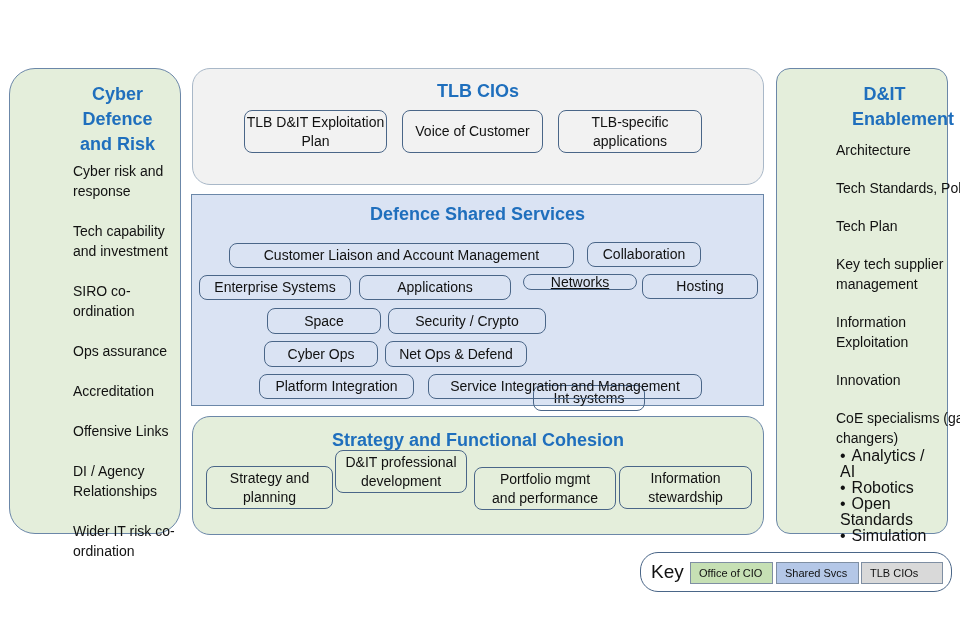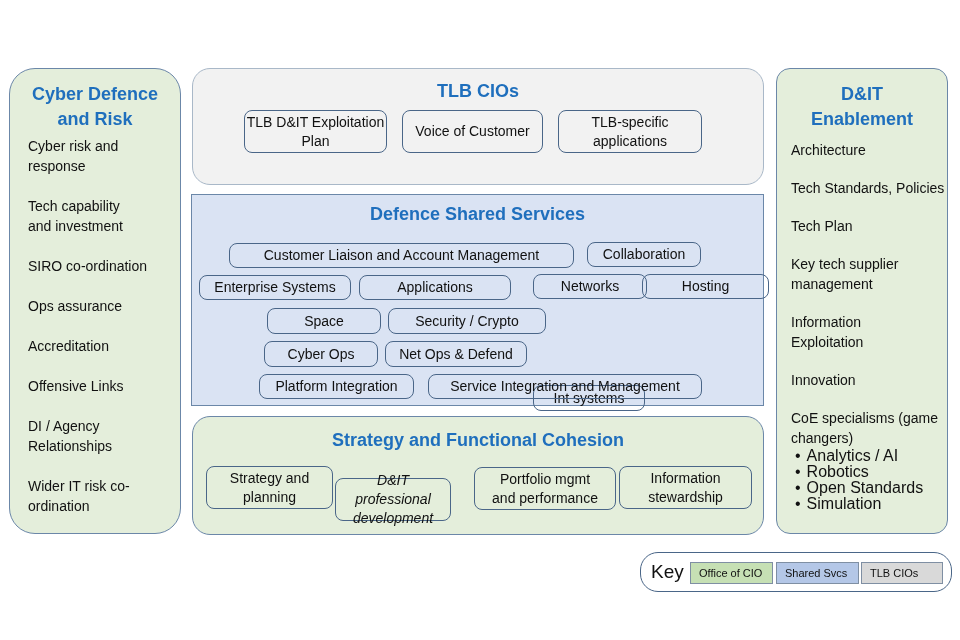--- a/index.html
+++ b/index.html
@@ -1,19 +1,19 @@
 <!DOCTYPE html>
 <html><head>
 <meta charset="utf-8">
 <style>
   html, body { margin:0; padding:0; }
   body { width:960px; height:640px; background:#ffffff; position:relative; overflow:hidden;
          font-family:"Liberation Sans", "DejaVu Sans", sans-serif; color:#111; }
   .panel { position:absolute; box-sizing:border-box; }
-  .green { background:#e4eedb; border:1.5px solid #6b87a8; }
+  .green { background:#e4eedb; border:1.5px solid #6b87a8;padding-left:45px; }
   .grey  { background:#f2f2f2; border:1.5px solid #a9b8c8; }
   .blue  { background:#dae3f3; border:1.5px solid #6b87a8; }
   .title { color:#1f6fbd; font-weight:bold; text-align:center; }
   .side-title { font-size:18px; line-height:25px; margin-top:13px; }
   .side-list { margin:6px 0 0 18px; padding:0; list-style:none; font-size:14px; line-height:20px; }
   .side-list li { margin-bottom:20px; }
   .right .side-list li { margin-bottom:18px; }
   .sub-list { margin:0 4px 0 4px; padding:0; list-style:none; font-size:16px; line-height:16px; }
   .sub-list li { margin:0 !important; }
   .sub-list li::before { content:"•"; margin-right:6px; }
@@ -50,35 +50,35 @@
   <div class="box" style="left:209px; top:41px; width:141px; height:43px;">Voice of Customer</div>
   <div class="box" style="left:365px; top:41px; width:144px; height:43px; padding:0 28px;">TLB-specific applications</div>
 </div>
 
 <div class="panel blue" style="left:191px; top:194px; width:573px; height:212px;">
   <div class="title sec-title" style="top:9px;">Defence Shared Services</div>
   <div class="box" style="left:37px; top:48px; width:345px; height:25px;">Customer Liaison and Account Management</div>
   <div class="box" style="left:395px; top:47px; width:114px; height:25px;">Collaboration</div>
   <div class="box" style="left:7px; top:80px; width:152px; height:25px;">Enterprise Systems</div>
   <div class="box" style="left:167px; top:80px; width:152px; height:25px;">Applications</div>
-  <div class="box" style="left:341px; top:79px; width:114px; height:25px;">Networks</div>
-  <div class="box" style="left:450px; top:79px; width:127px; height:25px;">Hosting</div>
+  <div class="box" style="left:331px; top:79px; width:114px; height:16px;text-decoration:underline;">Networks</div>
+  <div class="box" style="left:450px; top:79px; width:116px; height:25px;">Hosting</div>
   <div class="box" style="left:75px; top:113px; width:114px; height:26px;">Space</div>
   <div class="box" style="left:196px; top:113px; width:158px; height:26px;">Security / Crypto</div>
   <div class="box" style="left:72px; top:146px; width:114px; height:26px;">Cyber Ops</div>
   <div class="box" style="left:193px; top:146px; width:142px; height:26px;">Net Ops &amp; Defend</div>
   <div class="box" style="left:341px; top:146px; width:112px; height:26px;margin-top:44px;">Int systems</div>
   <div class="box" style="left:67px; top:179px; width:155px; height:25px;">Platform Integration</div>
   <div class="box" style="left:236px; top:179px; width:274px; height:25px;">Service Integration and Management</div>
 </div>
 
 <div class="panel green" style="left:192px; top:416px; width:572px; height:119px; border-radius:18px;">
   <div class="title sec-title" style="top:13px;">Strategy and Functional Cohesion</div>
   <div class="box" style="left:13px; top:49px; width:127px; height:43px; padding:0 14px;">Strategy and planning</div>
-  <div class="box" style="left:142px; top:61px; width:116px; height:43px; padding:0 4px;font-style:italic;">D&amp;IT professional development</div>
+  <div class="box" style="left:142px; top:33px; width:132px; height:43px; padding:0 4px;">D&amp;IT professional development</div>
   <div class="box" style="left:281px; top:50px; width:142px; height:43px; padding:0 12px;">Portfolio mgmt and performance</div>
   <div class="box" style="left:426px; top:49px; width:133px; height:43px; padding:0 16px;">Information stewardship</div>
 </div>
 
 <div class="panel green right" style="left:776px; top:68px; width:172px; height:466px; border-radius:14px;">
   <div class="title side-title" style="padding:0 30px;">D&amp;IT Enablement</div>
   <ul class="side-list" style="margin-left:14px; margin-top:8px;">
     <li>Architecture</li>
     <li style="white-space:nowrap;">Tech Standards, Policies</li>
     <li>Tech Plan</li>

